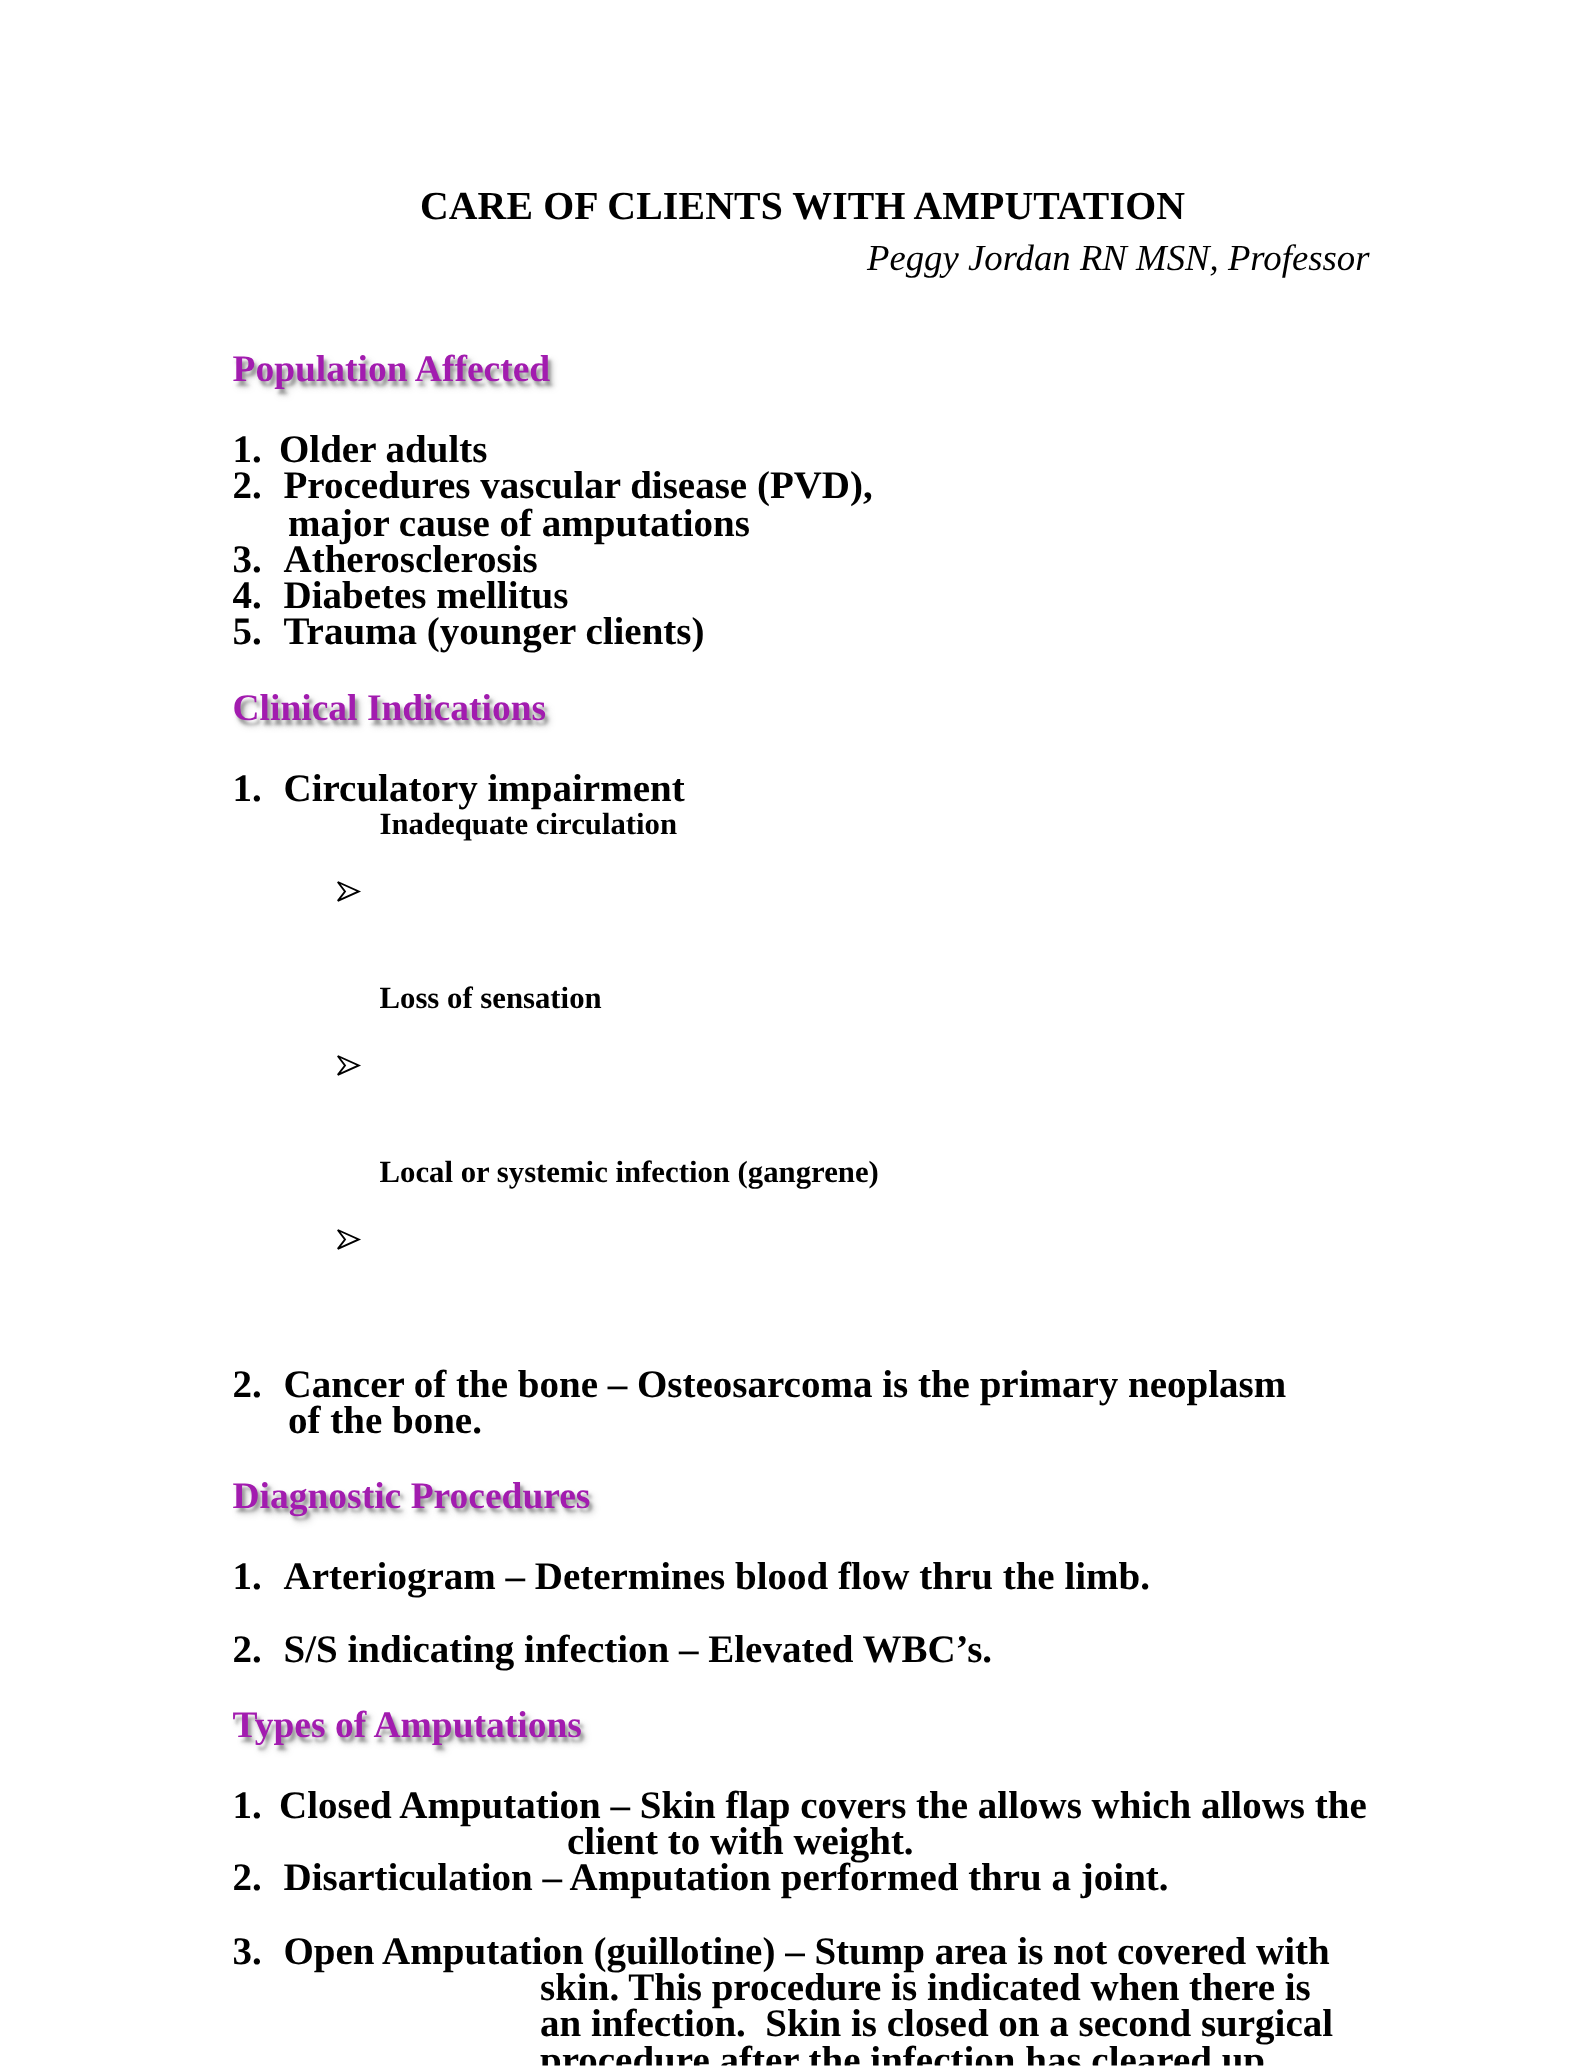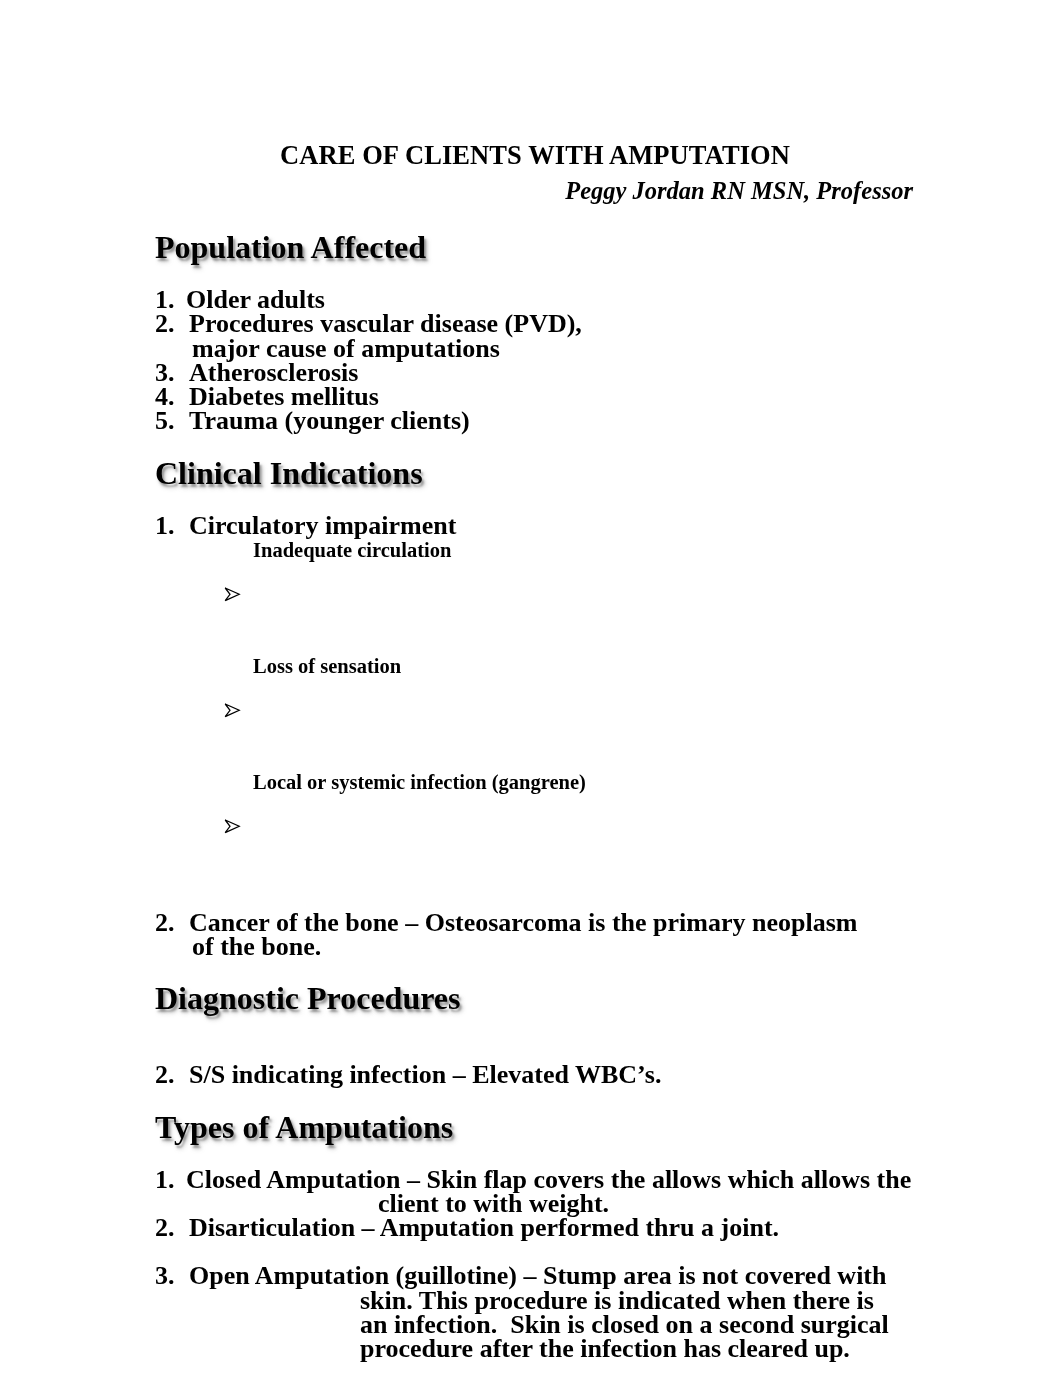--- a/index.html
+++ b/index.html
@@ -19,56 +19,56 @@
   .page {
     position: absolute;
     inset: 0;
     background: #ffffff;
   }
 
   
   .title-block {
     position: absolute;
     left: 155px;
-    top: 138px;
+    top: 120px;
     width: 760px;
   }
   .doc-title {
     font-size: 26.5px;
     font-weight: bold;
     letter-spacing: 0.1px;
     text-align: center;
     line-height: 34px;
     white-space: nowrap;
   }
   .doc-byline {
     font-size: 24.5px;
-    font-weight: bold;
+    font-weight: normal;
     font-style: italic;
     text-align: right;
     line-height: 34px;
     margin-top: 2px;
     padding-right: 2px;
     white-space: nowrap;
   }
 
   
   .content {
     position: absolute;
     left: 155px;
     top: 232px;
     width: 860px;
   }
 
   
   .section-heading {
-    font-size: 32px;
+    font-size: 25px;
     font-weight: bold;
     line-height: 30px;
-    color: #000000;
+    color: #a21caf;
     display: block;
     white-space: nowrap;
     text-shadow:
       2px 3px 2.2px rgba(110,110,110,0.62),
       3px 4px 4.5px rgba(140,140,140,0.42);
   }
   .heading-gap-after { height: 26px; }
   .heading-gap-before { height: 24px; }
 
   
@@ -166,20 +166,21 @@
     </div>
 
     <div class="line spaced-top"><span class="num wide">2.</span><span>Cancer of the bone – Osteosarcoma is the primary neoplasm</span></div>
     <div class="line cont-1"><span>of the bone.</span></div>
 
     <div class="heading-gap-before"></div>
 
     <div class="section-heading">Diagnostic Procedures</div>
     <div class="heading-gap-after"></div>
 
+    <div class="line"><span class="num wide">1.</span><span>Arteriogram – Determines blood flow thru the limb.</span></div>
     <div class="line spaced-top"><span class="num wide">2.</span><span>S/S indicating infection – Elevated WBC’s.</span></div>
 
     <div class="heading-gap-before"></div>
 
     <div class="section-heading">Types of Amputations</div>
     <div class="heading-gap-after"></div>
 
     <div class="line"><span class="num">1.</span><span>Closed Amputation – Skin flap covers the allows which allows the</span></div>
     <div class="line cont-tab-a"><span>client to with weight.</span></div>
     <div class="line"><span class="num wide">2.</span><span>Disarticulation – Amputation performed thru a joint.</span></div>

